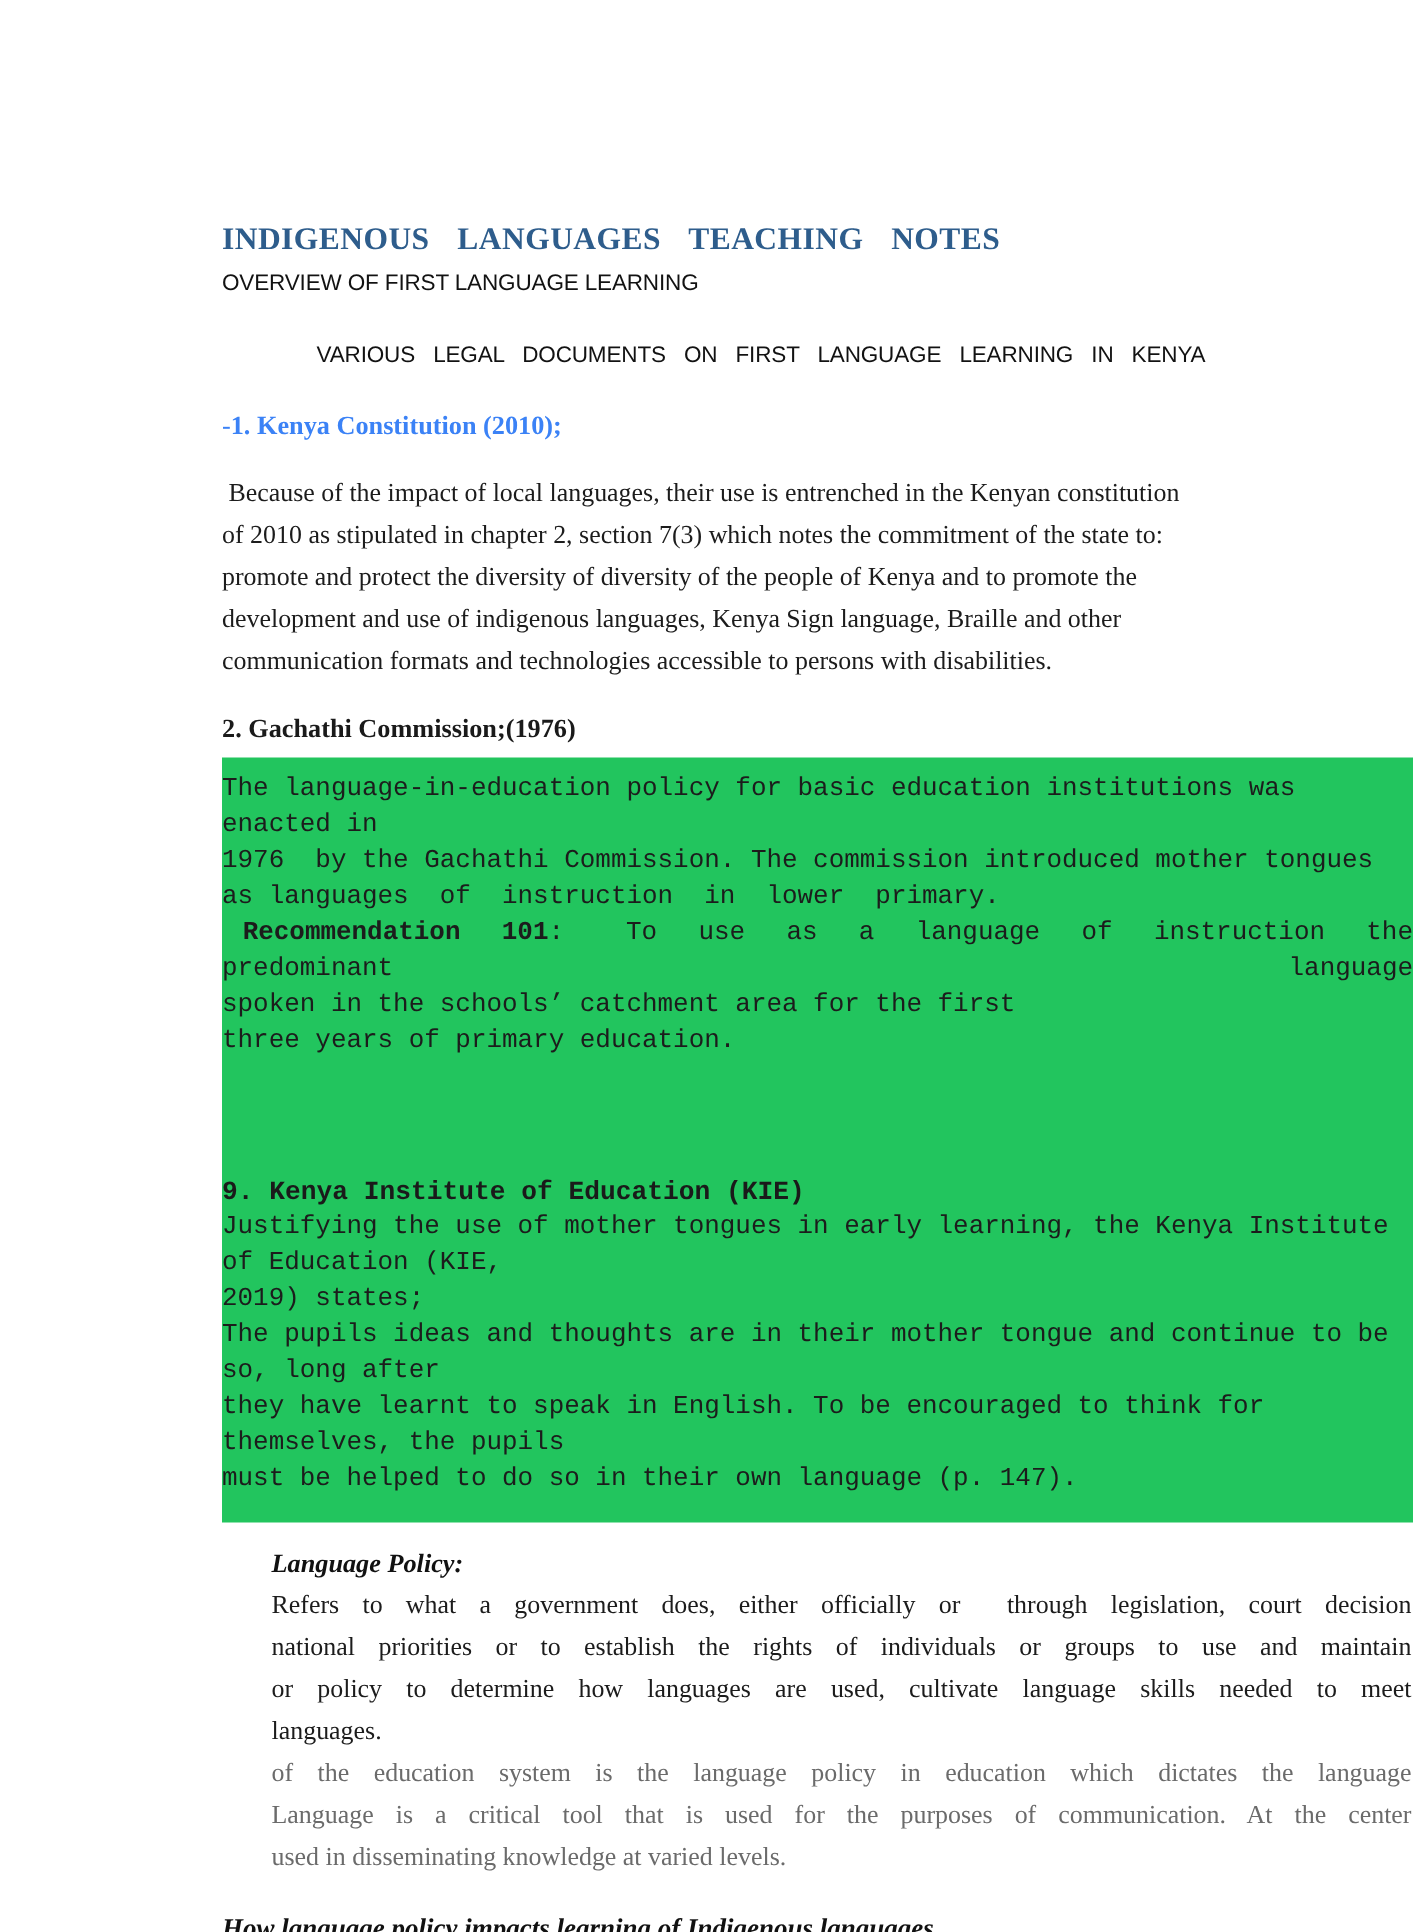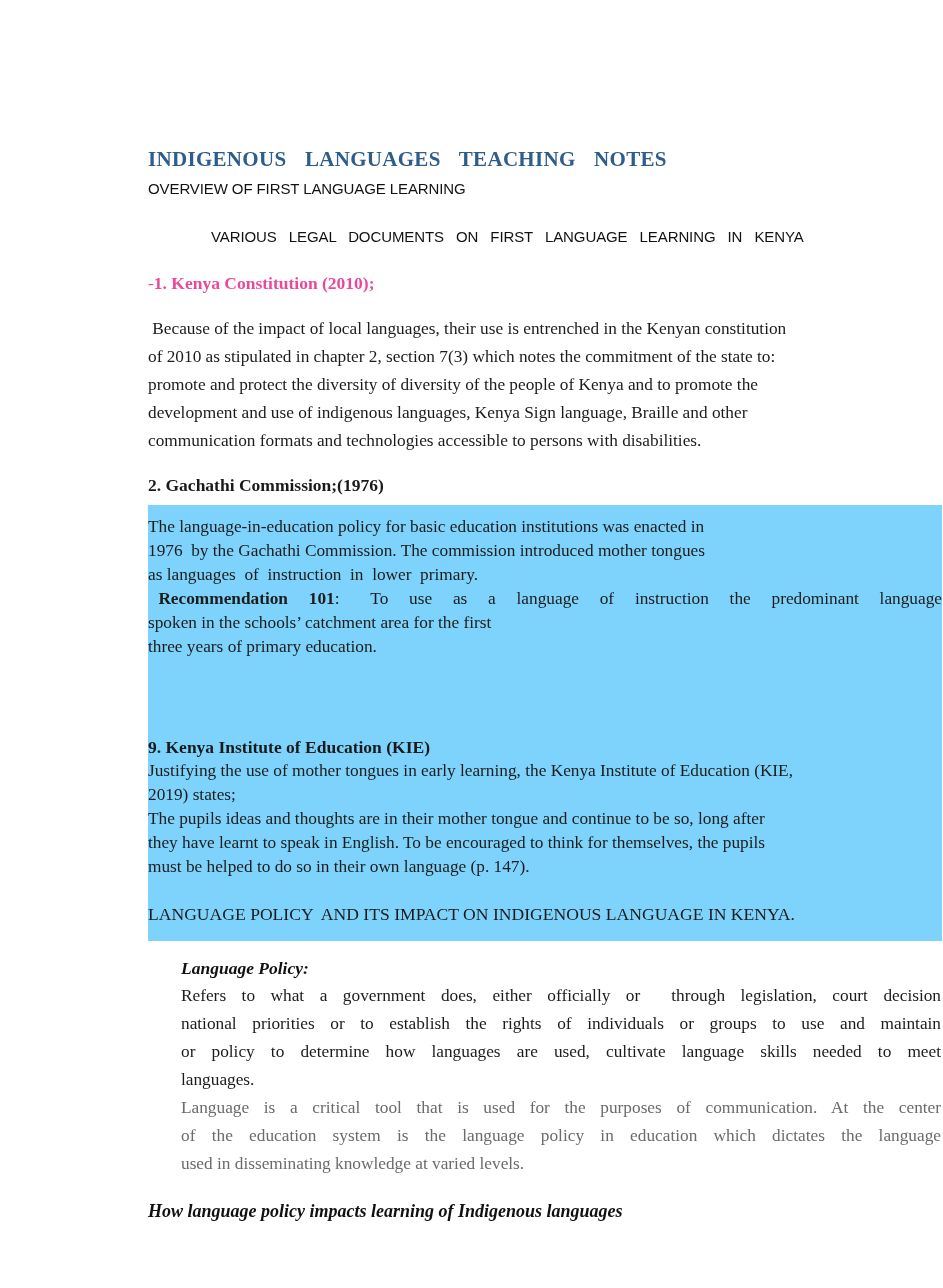--- a/index.html
+++ b/index.html
@@ -43,36 +43,37 @@
     word-spacing:8px;
     letter-spacing:-0.1px;
   }
   .h2{
     margin:0;
     font-size:17.5px;
     line-height:22px;
     font-weight:700;
     color:#1a1a1a;
   }
-  .h2.s1{ margin-top:26px; color:#ec4899; }
+  .h2.s1{ margin-top:26px; color:#3b82f6; }
   .h2 .dash{ font-weight:400; }
   .h2.s2{ margin-top:19px; }
   .h2.s3{ margin-top:76px; line-height:24px; }
 
   .para{ font-size:17.3px; }
   .para .line{ white-space:pre-wrap; }
 
   .p1{ margin-top:21px; line-height:28px; }
 
   .gray-block{
     box-sizing:border-box;
     margin-top:9px;
     width:794px;
-    background:#7dd3fc;
+    background:#22c55e;
     padding:10px 0 16px 0;
+    font-family:Liberation Mono, monospace;
   }
   .p2{ line-height:24px; }
   .rec-line{
     font-size:17.3px;
     line-height:24px;
     white-space:pre-wrap;
     text-align:justify;
     text-align-last:justify;
   }
   .rec-line .rec-label{ font-weight:700; }
@@ -156,33 +157,32 @@
 
     <h2 class="h2 s3">9. Kenya Institute of Education (KIE)</h2>
     <div class="para p3">
         <div class="line">Justifying the use of mother tongues in early learning, the Kenya Institute of Education (KIE,</div>
         <div class="line">2019) states;</div>
         <div class="line">The pupils ideas and thoughts are in their mother tongue and continue to be so, long after</div>
         <div class="line">they have learnt to speak in English. To be encouraged to think for themselves, the pupils</div>
         <div class="line">must be helped to do so in their own language (p. 147).</div>
       </div>
 
-    <div class="caps-heading">LANGUAGE POLICY  AND ITS IMPACT ON INDIGENOUS LANGUAGE IN KENYA.</div>
   </div>
 
   <div class="indent-block">
     <div class="lp-heading">Language Policy:</div>
     <div class="para justify">
         <div class="line">Refers to what a government does, either officially or  through legislation, court decision</div>
         <div class="line">national priorities or to establish the rights of individuals or groups to use and maintain</div>
         <div class="line">or policy to determine how languages are used, cultivate language skills needed to meet</div>
         <div class="line">languages.</div>
       </div>
     <div class="para justify muted">
+        <div class="line">of the education system is the language policy in education which dictates the language</div>
         <div class="line">Language is a critical tool that is used for the purposes of communication. At the center</div>
-        <div class="line">of the education system is the language policy in education which dictates the language</div>
         <div class="line">used in disseminating knowledge at varied levels.</div>
       </div>
   </div>
 
   <div class="footer-heading">How language policy impacts learning of Indigenous languages</div>
 
 </div>
 
 </body></html>

